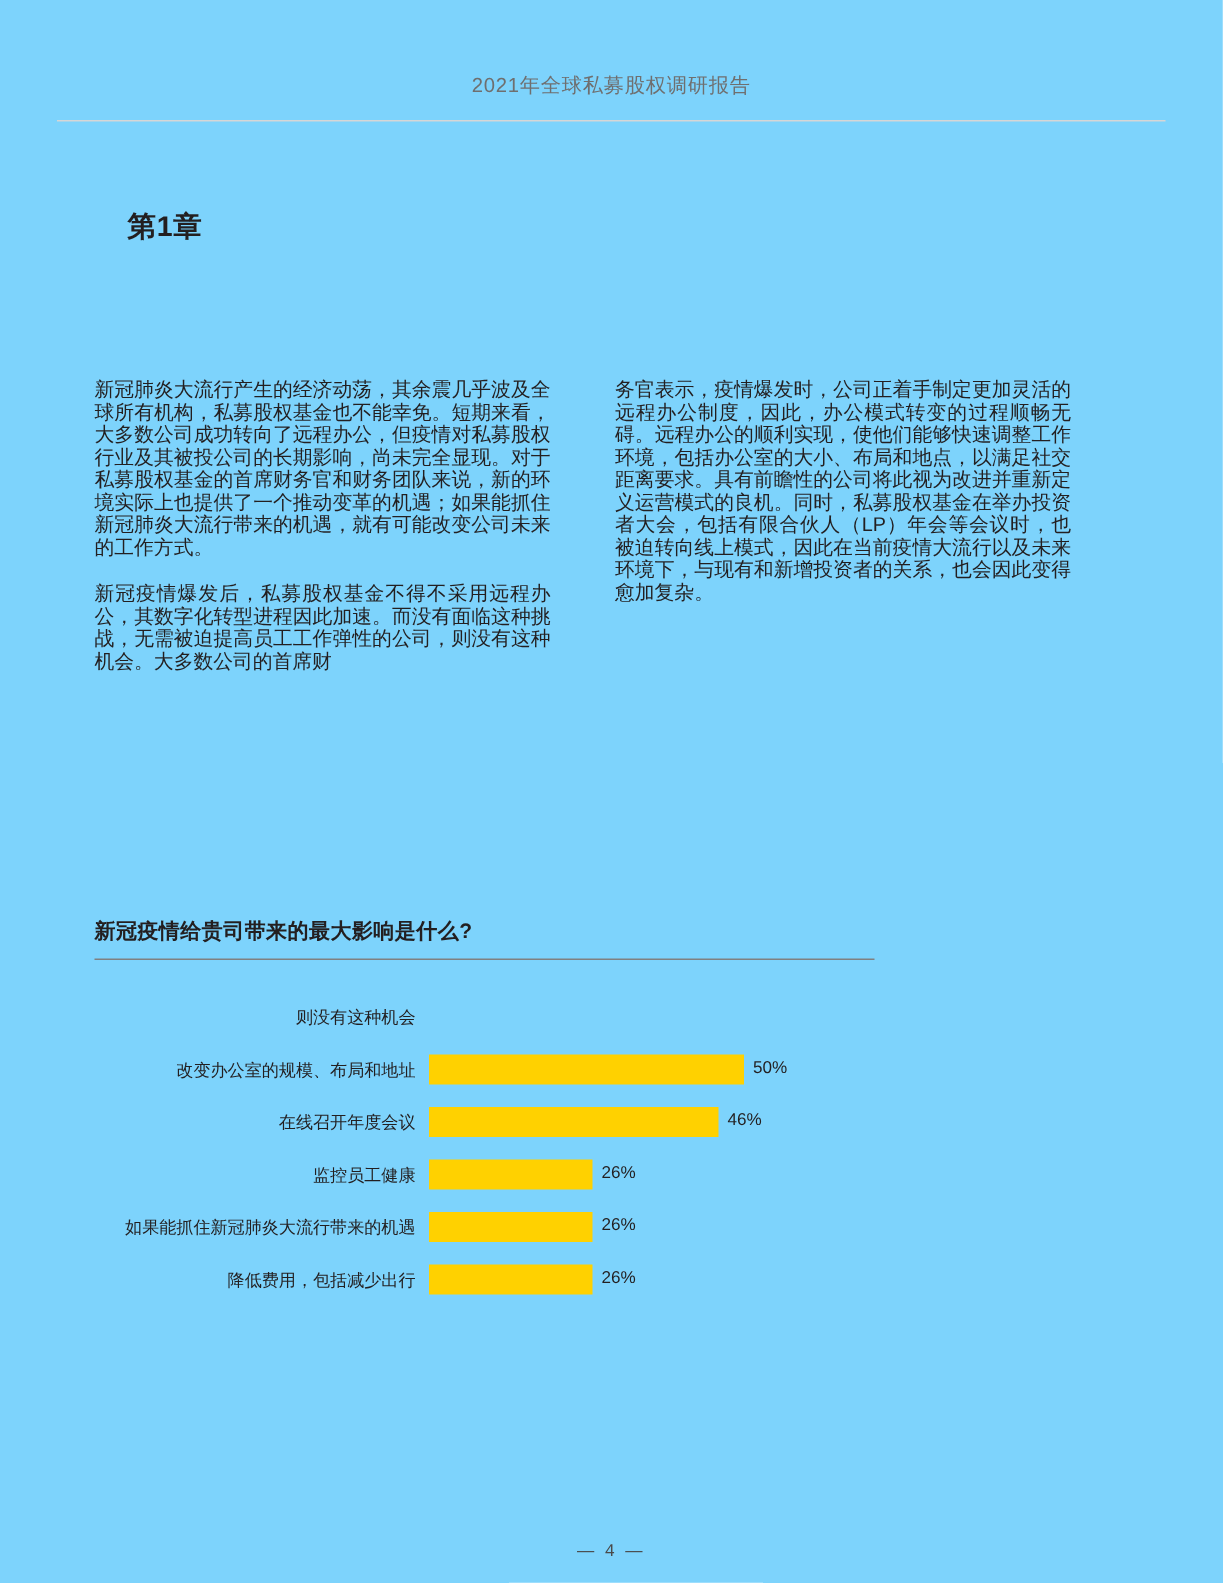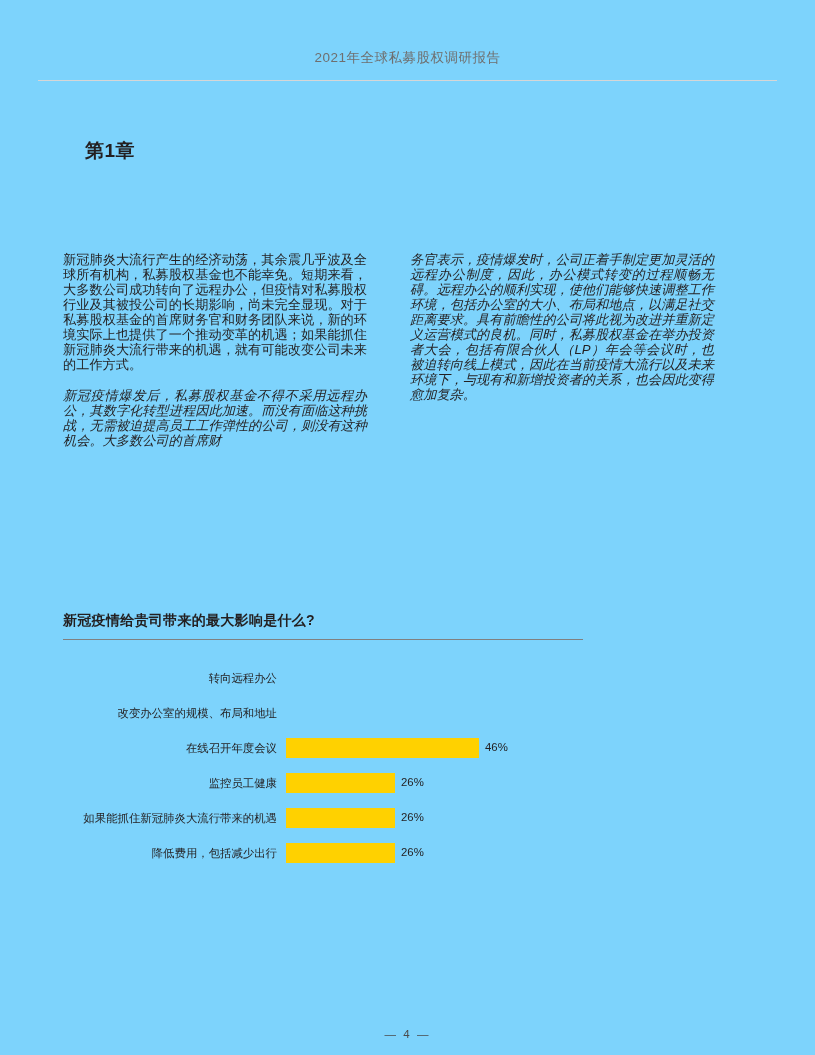--- a/index.html
+++ b/index.html
@@ -66,21 +66,21 @@
     line-height: 15px;
     color: #231f20;
     text-align: justify;
     text-justify: inter-ideograph;
   }
   .col.left { left: 63px; }
   .col.right { left: 410px; }
   .col p {
     margin: 0 0 16px 0;
   }
-  .col p:last-child { margin-bottom: 0; font-style: italic; }
+  .col p:last-child { margin-bottom: 0; }
 
   
   .chart-wrap {
     position: absolute;
     left: 63px;
     top: 612px;
     width: 700px;
   }
   .chart-title {
     font-size: 14px;
@@ -159,24 +159,28 @@
 
   <div class="col right">
     <p>务官表示，疫情爆发时，公司正着手制定更加灵活的远程办公制度，因此，办公模式转变的过程顺畅无碍。远程办公的顺利实现，使他们能够快速调整工作环境，包括办公室的大小、布局和地点，以满足社交距离要求。具有前瞻性的公司将此视为改进并重新定义运营模式的良机。同时，私募股权基金在举办投资者大会，包括有限合伙人（LP）年会等会议时，也被迫转向线上模式，因此在当前疫情大流行以及未来环境下，与现有和新增投资者的关系，也会因此变得愈加复杂。</p>
   </div>
 
   <div class="chart-wrap">
     <div class="chart-title">新冠疫情给贵司带来的最大影响是什么?</div>
     <div class="chart-rule"></div>
     <div class="chart" id="bar-chart">
         <div class="bar-row">
-          <div class="bar-label">转向远程办公</div>
+          <div class="bar-label">则没有这种机会</div>
         </div>
         <div class="bar-row">
           <div class="bar-label">改变办公室的规模、布局和地址</div>
+          <div class="bar-track">
+            <div class="bar-fill" style="width: 210px; background: rgb(255, 209, 0);"></div>
+            <span class="bar-value" style="left: 216px;">50%</span>
+          </div>
         </div>
         <div class="bar-row">
           <div class="bar-label">在线召开年度会议</div>
           <div class="bar-track">
             <div class="bar-fill" style="width: 193px; background: rgb(255, 209, 0);"></div>
             <span class="bar-value" style="left: 199px;">46%</span>
           </div>
         </div>
         <div class="bar-row">
           <div class="bar-label">监控员工健康</div>

